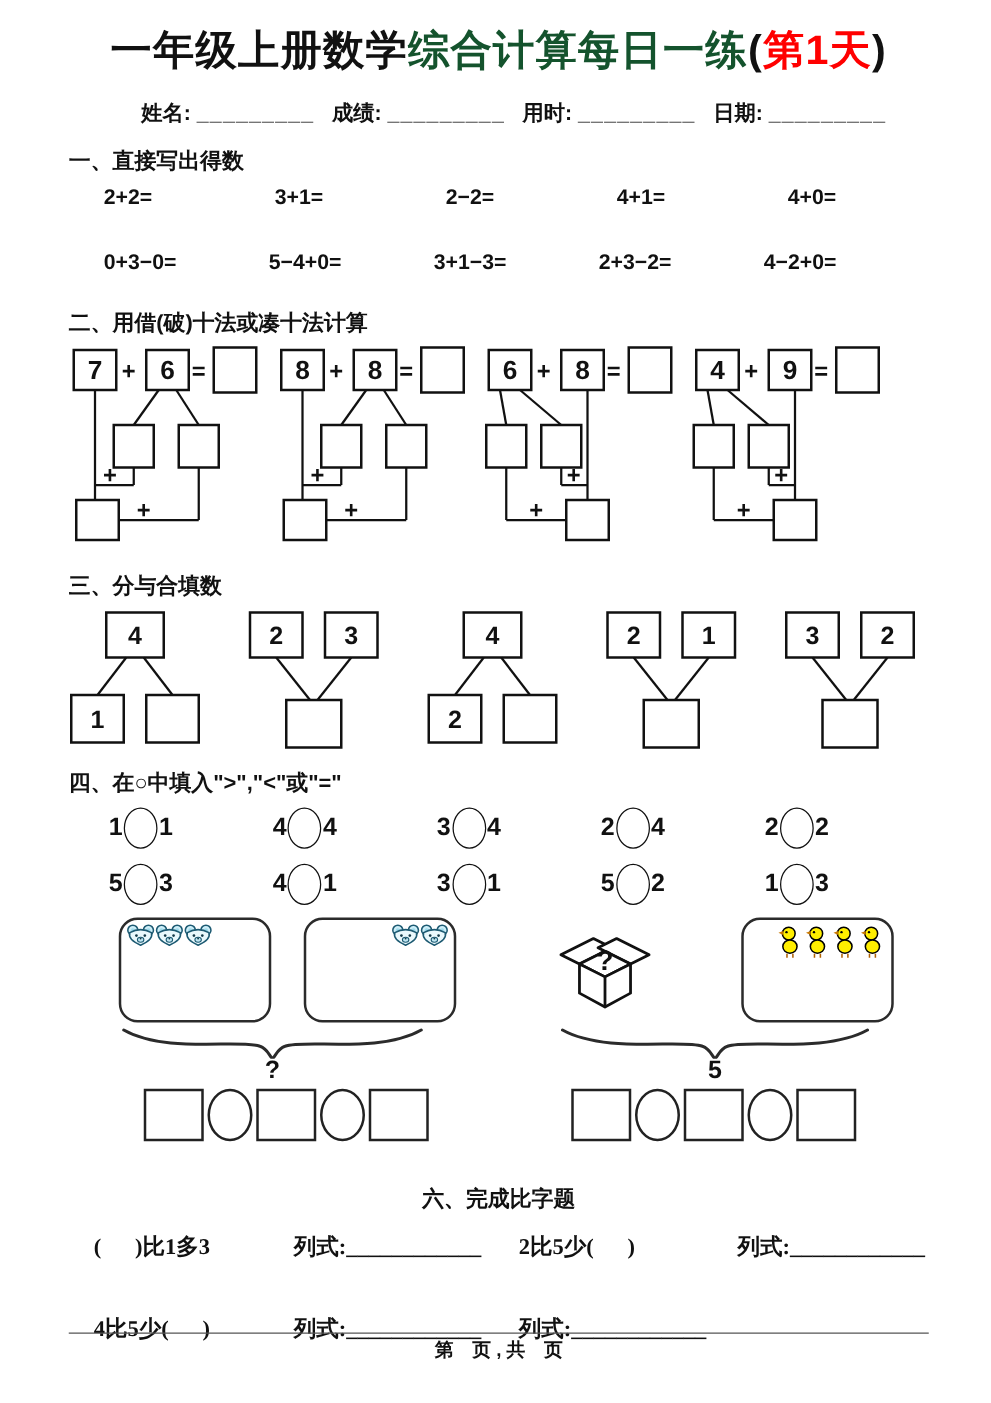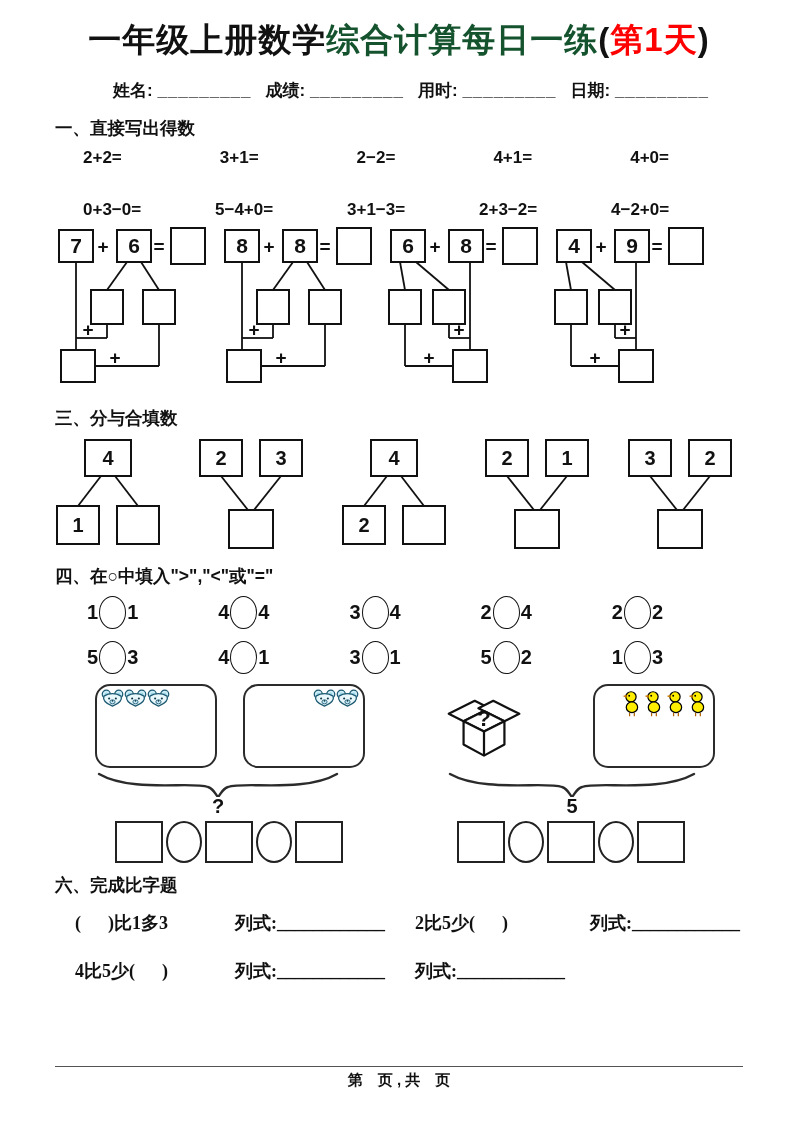--- a/index.html
+++ b/index.html
@@ -59,24 +59,24 @@
   .brace-right{margin-left:2px;}
   .brace-label{width:244px;text-align:center;font-size:20px;font-weight:bold;margin-top:-2px;}
   .brace-label-left{margin-left:41px;}
   .brace-label-right{margin-left:2px;width:250px;}
   .ans-row{display:flex;align-items:center;gap:3px;margin-top:3px;}
   .ans-row-left{margin-left:60px;}
   .ans-row-right{margin-left:12px;}
   .a-sq{width:44px;height:38px;border:2.2px solid #222;}
   .a-ci{width:32px;height:38px;border:2.2px solid #222;border-radius:50%;}
   
-  .s6-h{margin-top:10px;}
+  .s6-h{margin-top:34px;text-align:center;}
   .s6-row{display:grid;grid-template-columns:160px 180px 175px auto;padding-left:20px;font-size:18px;font-weight:bold;white-space:pre;font-family:Liberation Serif, serif;}
   .s6-row1{margin-top:14px;}
-  .s6-row2{margin-top:24px;}
+  .s6-row2{margin-top:42px;}
   
   .footer{position:absolute;left:55px;right:50px;top:1066px;border-top:1.6px solid #555;text-align:center;font-size:15px;font-weight:bold;padding-top:4px;white-space:pre;}
 </style>
 </head>
 <body>
 
 <div class="page">
 
   <h1 class="title"><span class="t-black">一年级上册数学</span><span class="t-blue">综合计算每日一练</span><span>(</span><span class="t-red">第1天</span><span>)</span></h1>
 
@@ -91,20 +91,21 @@
     <div class="expr">4+0=</div>
   </div>
   <div class="exp-row exp-row2">
     <div class="expr">0+3−0=</div>
     <div class="expr">5−4+0=</div>
     <div class="expr">3+1−3=</div>
     <div class="expr">2+3−2=</div>
     <div class="expr">4−2+0=</div>
   </div>
 
+  <div class="sec-h s2-h">二、用借(破)十法或凑十法计算</div>
   <div class="s2-row">
 
     <svg class="d2" width="152" height="170" viewBox="0 0 152 170">
       <rect x="4" y="6" width="34" height="32"></rect>
         <text class="num" x="21" y="29" text-anchor="middle">7</text>
       <text class="op" x="48" y="29" text-anchor="middle">+</text>
       <rect x="62" y="6" width="34" height="32"></rect>
         <text class="num" x="79" y="29" text-anchor="middle">6</text>
       <text class="op" x="104" y="29" text-anchor="middle">=</text>
       <rect x="116" y="4" width="34" height="36"></rect>

